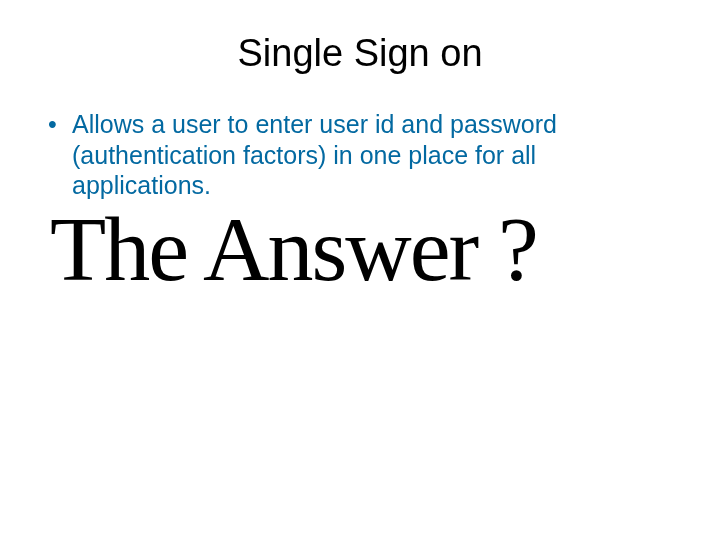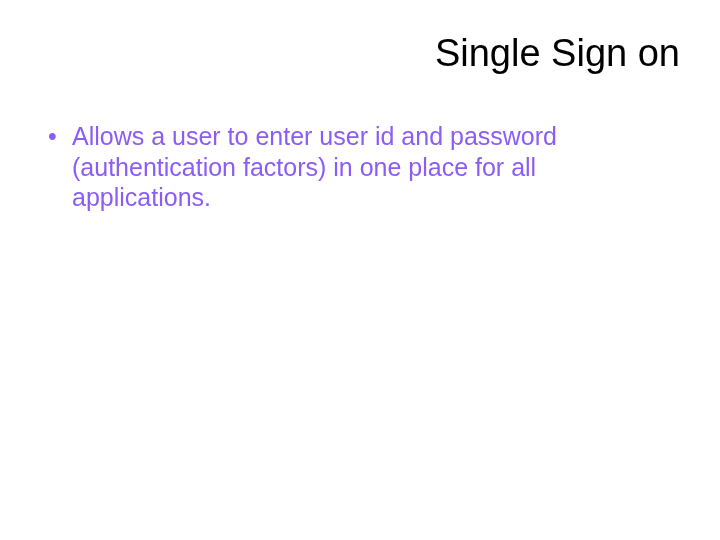--- a/index.html
+++ b/index.html
@@ -16,34 +16,34 @@
       overflow: hidden;
     }
     .slide {
       width: 100%;
       height: 100%;
       position: relative;
       padding: 30px 40px;
     }
     .title {
       font-size: 38px;
-      text-align: right;
+      text-align: center;
       font-weight: normal;
       color: #000;
-      margin-bottom: 46px;
+      margin-bottom: 34px;
       margin-top: 2px;
     }
     .bullets {
       list-style: none;
       padding-left: 8px;
     }
     .bullets li {
       font-size: 25px;
       line-height: 1.22;
-      color: #8b5cf6;
+      color: #0369a1;
       position: relative;
       padding-left: 24px;
       margin-bottom: 2px;
     }
     .bullets li::before {
       content: "•";
       position: absolute;
       left: 0;
       top: 0;
       font-size: 25px;
@@ -62,13 +62,14 @@
     }
   </style>
 </head>
 <body>
 
 <div class="slide">
   <h1 class="title">Single Sign on</h1>
   <ul class="bullets">
     <li>Allows a user to enter user id and password (authentication factors) in one place for all applications.</li>
   </ul>
+  <div class="overlay-text">The Answer ?</div>
 </div>
 
 </body></html>

